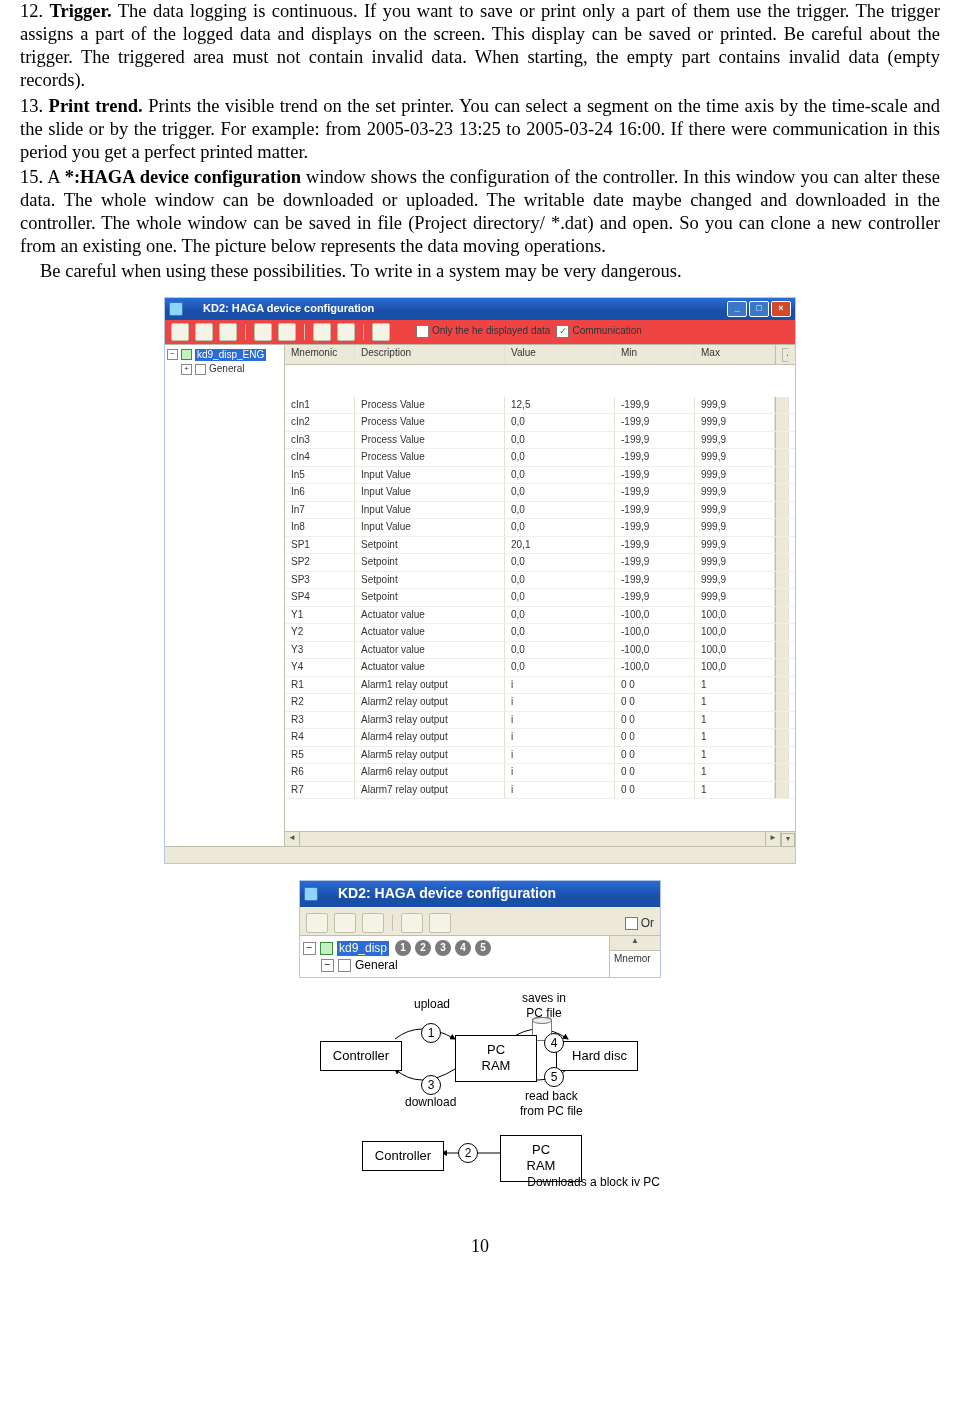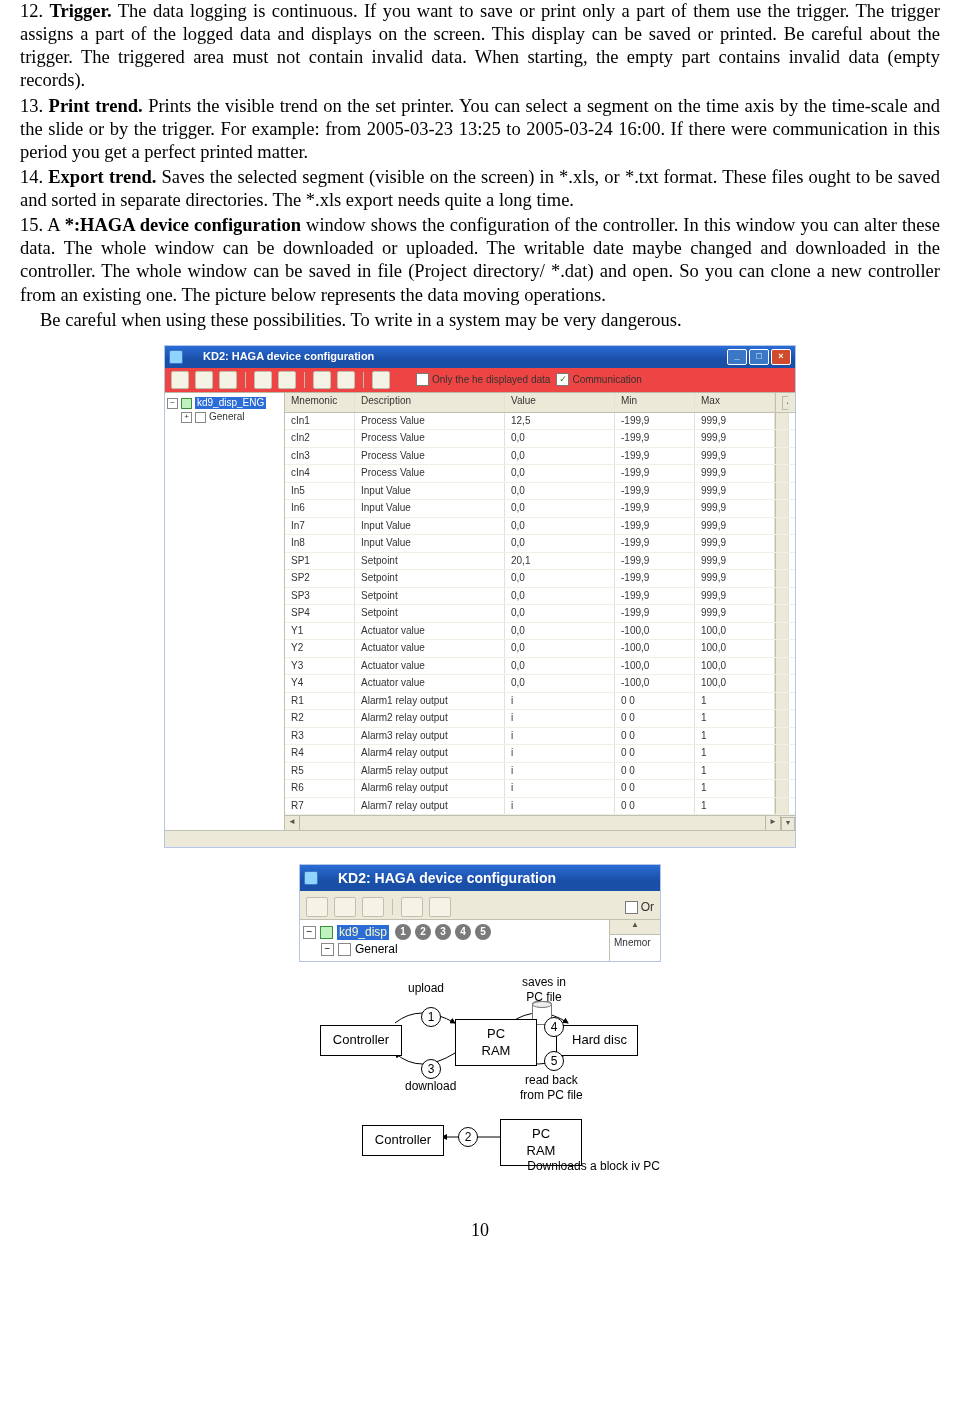--- a/index.html
+++ b/index.html
@@ -21,21 +21,21 @@
   .sep{width:1px;height:16px;background:#c0c0b0;margin:0 2px;}
   .chk{display:flex;align-items:center;gap:3px;font-size:10px;color:#333;}
   .chk .box{width:11px;height:11px;border:1px solid #7a7a7a;background:#fff;display:flex;align-items:center;justify-content:center;}
   .chk.on .box::after{content:"✓";font-size:9px;color:#1a7a1a;line-height:1;}
   .body1{display:flex;background:#fff;}
   .tree{width:115px;border-right:1px solid #c0c0b0;background:#fff;padding:3px 2px;font-size:10px;color:#333;}
   .tree .node{display:flex;align-items:center;gap:3px;padding:1px 0;}
   .tree .sq{width:9px;height:9px;border:1px solid #888;font-size:8px;line-height:8px;text-align:center;}
   .tree .chk2{width:9px;height:9px;border:1px solid #3a8f3a;background:#bff2bf;}
   .tree .hl{background:#2b6cd6;color:#fff;padding:0 2px;}
-  .grid{flex:1;display:flex;flex-direction:column;}
+  .grid{flex:1;display:flex;flex-direction:column;gap:32px;}
   .ghead,.grow{display:grid;grid-template-columns:70px 150px 110px 80px 80px 14px;font-size:10px;}
   .ghead{background:#ece9d8;border-bottom:1px solid #c0c0b0;color:#333;}
   .ghead span,.grow span{padding:2px 6px;border-right:1px solid #e3e3d5;white-space:nowrap;overflow:hidden;}
   .grow{border-bottom:1px solid #f0efe6;background:#fff;}
   .grow span{color:#333;}
   .sbcell{background:#ece9d8;border-left:1px solid #c0c0b0;}
   .sbtn{width:12px;height:12px;background:#ece9d8;border:1px solid #b9b9a8;margin:1px auto 0 auto;font-size:7px;text-align:center;line-height:10px;color:#555;}
   .hscroll{height:14px;background:#ece9d8;border-top:1px solid #c0c0b0;display:flex;}
   .hscroll .ar{width:14px;border-right:1px solid #b9b9a8;text-align:center;font-size:8px;color:#555;line-height:12px;}
   .hscroll .track{flex:1;}
@@ -74,25 +74,20 @@
     <span class="num">12.</span>
     <span class="b">Trigger.</span>
     <span>The data logging is continuous. If you want to save or print only a part of them use the trigger. The trigger assigns a part of the logged data and displays on the screen. This display can be saved or printed. Be careful about the trigger. The triggered area must not contain invalid data. When starting, the empty part contains invalid data (empty records).</span>
   </div>
   <div class="list-item">
     <span class="num">13.</span>
     <span class="b">Print trend.</span>
     <span>Prints the visible trend on the set printer. You can select a segment on the time axis by the time-scale and the slide or by the trigger. For example: from 2005-03-23 13:25 to 2005-03-24 16:00. If there were communication in this period you get a perfect printed matter.</span>
   </div>
   <div class="list-item">
-    <span class="num">14.</span>
-    <span class="b">Export trend.</span>
-    <span>Saves the selected segment (visible on the screen) in *.xls, or *.txt format. These files ought to be saved and sorted in separate directories. The *.xls export needs quite a long time.</span>
-  </div>
-  <div class="list-item">
     <span class="num">15.</span>
     <span>A <span class="b">*:HAGA device configuration</span> window shows the configuration of the controller. In this window you can alter these data. The whole window can be downloaded or uploaded. The writable date maybe changed and downloaded in the controller. The whole window can be saved in file (Project directory/ *.dat) and open. So you can clone a new controller from an existing one. The picture below represents the data moving operations.</span>
   </div>
 
   <div class="warn">Be careful when using these possibilities. To write in a system may be very dangerous.</div>
 
   <div class="win">
     <div class="titlebar">
       <div class="ticon"></div>
       <span>KD2: HAGA device configuration</span>
@@ -398,21 +393,21 @@
         </defs>
 
       <path d="M95 48 Q120 28 155 48" fill="none" stroke="#000" stroke-width="1" marker-end="url(#ah)"></path>
 
       <path d="M155 78 Q120 100 95 78" fill="none" stroke="#000" stroke-width="1" marker-end="url(#ah)"></path>
 
       <path d="M210 48 Q238 28 268 48" fill="none" stroke="#000" stroke-width="1" marker-end="url(#ah)"></path>
 
       <path d="M268 78 Q238 100 210 78" fill="none" stroke="#000" stroke-width="1" marker-end="url(#ah)"></path>
     </svg>
-    <div style="position:absolute;left:108px;top:6px;" class="lbl">upload</div>
+    <div style="position:absolute;left:114px;top:6px;" class="lbl">upload</div>
     <div style="position:absolute;left:222px;top:0;white-space:pre;text-align:center;" class="lbl">saves in
 PC file</div>
     <div style="position:absolute;left:232px;top:26px;">
         <div class="mini-cyl"></div>
       </div>
 
     <div style="position:absolute;left:20px;top:50px;" class="dbox">Controller</div>
     <div style="position:absolute;left:155px;top:44px;white-space:pre;" class="dbox">PC
 RAM</div>
     <div style="position:absolute;left:256px;top:50px;text-align:right;" class="dbox">Hard disc</div>

